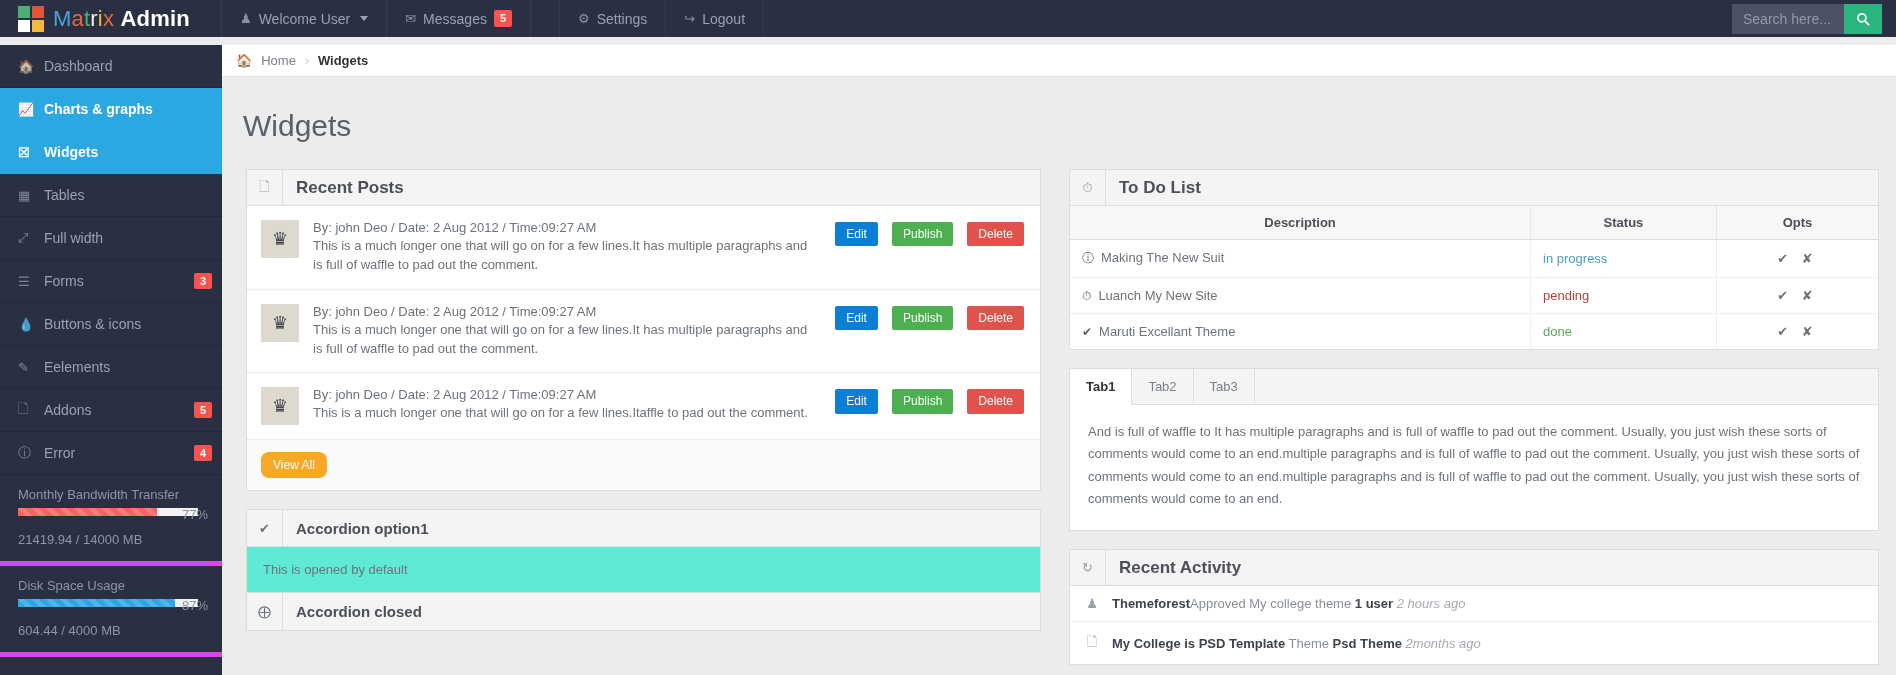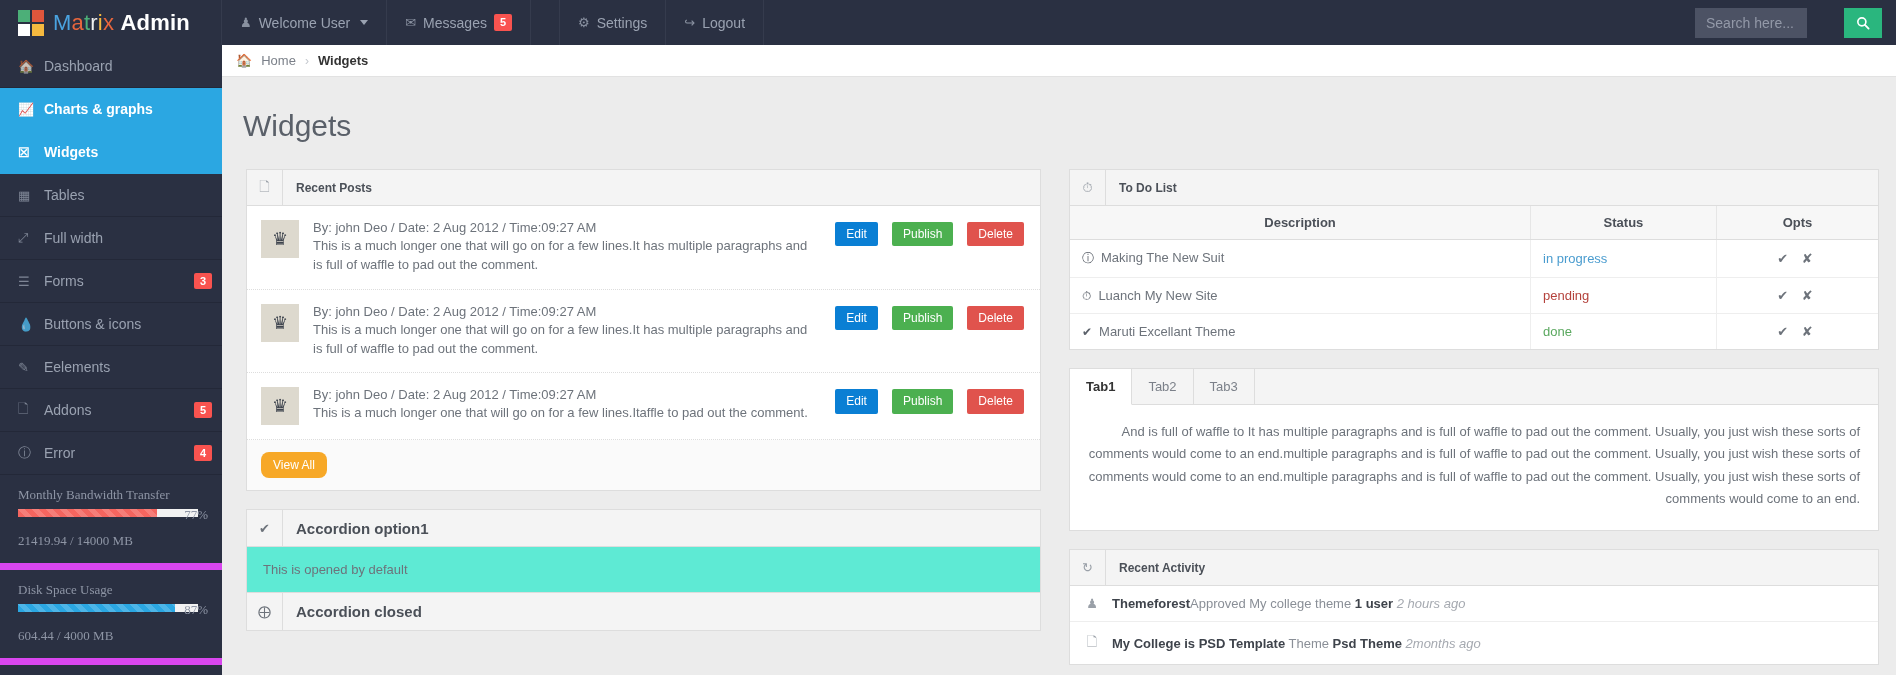--- a/index.html
+++ b/index.html
@@ -9,21 +9,21 @@
     font-family: "Liberation Sans", sans-serif;
     font-size: 13px;
     background: #ececec;
     overflow: hidden;
     color: #555;
   }
   .app { position: relative; width: 1896px; height: 675px; }
 
   
   .topbar {
-    position: absolute; top: 0; left: 0; right: 0; height: 45px;
+    position: absolute; top: 0; left: 0; right: 0; height: 37px;
     background: #2a3042;
     display: flex; align-items: stretch;
     z-index: 30;
   }
   .brand {
     width: 222px; flex: 0 0 222px;
     display: flex; align-items: center; gap: 9px;
     padding-left: 18px;
     background: #2a3042;
   }
@@ -64,21 +64,21 @@
     background: #f9534f; color: #fff; font-size: 11px; font-weight: bold;
     padding: 2px 6px; border-radius: 2px; line-height: 1.2;
   }
   .caret-split {
     display: flex; align-items: center; padding: 0 14px;
     border-right: 1px solid #353b4d;
     cursor: pointer;
   }
   .spacer { flex: 1; }
   .searchwrap {
-    display: flex; align-items: center; padding-right: 14px; align-self: center; gap: 37px;
+    display: flex; align-items: center; padding-right: 14px; align-self: center;
   }
   .searchbox {
     background: #4c5264; border: none; outline: none;
     color: #c3c8d3; font-size: 14px;
     padding: 7px 11px; width: 112px; height: 30px;
     font-family: "Liberation Sans", sans-serif;
   }
   .searchbox::placeholder { color: #9399a8; }
   .searchbtn {
     width: 38px; height: 30px; background: #2ab67e; border: none;
@@ -107,23 +107,22 @@
   .side-item .si-label { flex: 1; white-space: nowrap; }
   .side-item.active { background: #2ba7e2; color: #fff; font-weight: bold; border-bottom-color: #2ba7e2; }
   .side-item.active .si-icon { opacity: 1; }
   .side-item .si-badge {
     background: #f9534f; color: #fff; font-size: 11px; font-weight: bold;
     padding: 2px 6px; border-radius: 2px; margin-right: -8px;
   }
 
   .stat-block {
     padding: 12px 30px 14px 18px;
-    border-bottom: 7px solid #d946ef;
+    border-bottom: 5px solid #d946ef;
     position: relative;
-    font-family: Liberation Serif, serif;
   }
   .stat-title { color: #8e95a5; font-size: 13px; margin-bottom: 6px; }
   .stat-bar {
     height: 8px; background: #f2f2f2; width: 180px; position: relative; overflow: hidden;
   }
   .stat-bar > span {
     display: block; height: 100%;
     background-image: linear-gradient(45deg, rgba(255,255,255,.16) 25%, transparent 25%, transparent 50%, rgba(255,255,255,.16) 50%, rgba(255,255,255,.16) 75%, transparent 75%, transparent);
     background-size: 14px 14px;
   }
@@ -167,21 +166,21 @@
     background: #f4f4f4; border-bottom: 1px solid #ddd;
     height: 36px;
   }
   .panel-head .ph-icon {
     width: 36px; flex: 0 0 36px;
     display: flex; align-items: center; justify-content: center;
     border-right: 1px solid #ddd; color: #9aa0a8; font-size: 13px;
   }
   .panel-head .ph-title {
     display: flex; align-items: center; padding-left: 13px;
-    font-size: 12px; font-weight: bold; color: #4b5058;
+    font-size: 17px; font-weight: bold; color: #4b5058;
   }
 
   
   .post {
     display: flex; gap: 14px; padding: 14px 16px 14px 14px;
     border-bottom: 1px dotted #ddd;
     align-items: flex-start;
   }
   .post-avatar {
     width: 38px; height: 38px; flex: 0 0 38px;
@@ -232,21 +231,21 @@
   table.tbl tr:last-child td { border-bottom: none; }
   .td-desc { text-align: left; }
   .td-desc .row-icon { margin-right: 7px; color: #5a6069; font-size: 12px; }
   .td-status { text-align: left; font-size: 13px; }
   .st-progress { color: #4a9ccf; }
   .st-pending { color: #b4423c; }
   .st-done { color: #5aa85f; }
   .td-opts { text-align: center; color: #5a6069; letter-spacing: 5px; font-size: 13px; cursor: pointer; }
 
   
-  .tabs-panel { background: #fff; border: 1px solid #ddd; margin-bottom: 18px; text-align: right; }
+  .tabs-panel { background: #fff; border: 1px solid #ddd; margin-bottom: 18px; }
   .tabs-bar { display: flex; background: #f4f4f4; border-bottom: 1px solid #ddd; padding-left: 0; height: 36px; }
   .tab {
     padding: 0 16px; display: flex; align-items: center;
     font-size: 13px; color: #7b8089; cursor: pointer;
     border-right: 1px solid #ddd;
   }
   .tab.active { background: #fff; color: #333; font-weight: bold; border-bottom: 1px solid #fff; margin-bottom: -1px; }
   .tabs-body { padding: 16px 18px 20px 18px; font-size: 13px; color: #6d737b; line-height: 1.72; }
 
   

